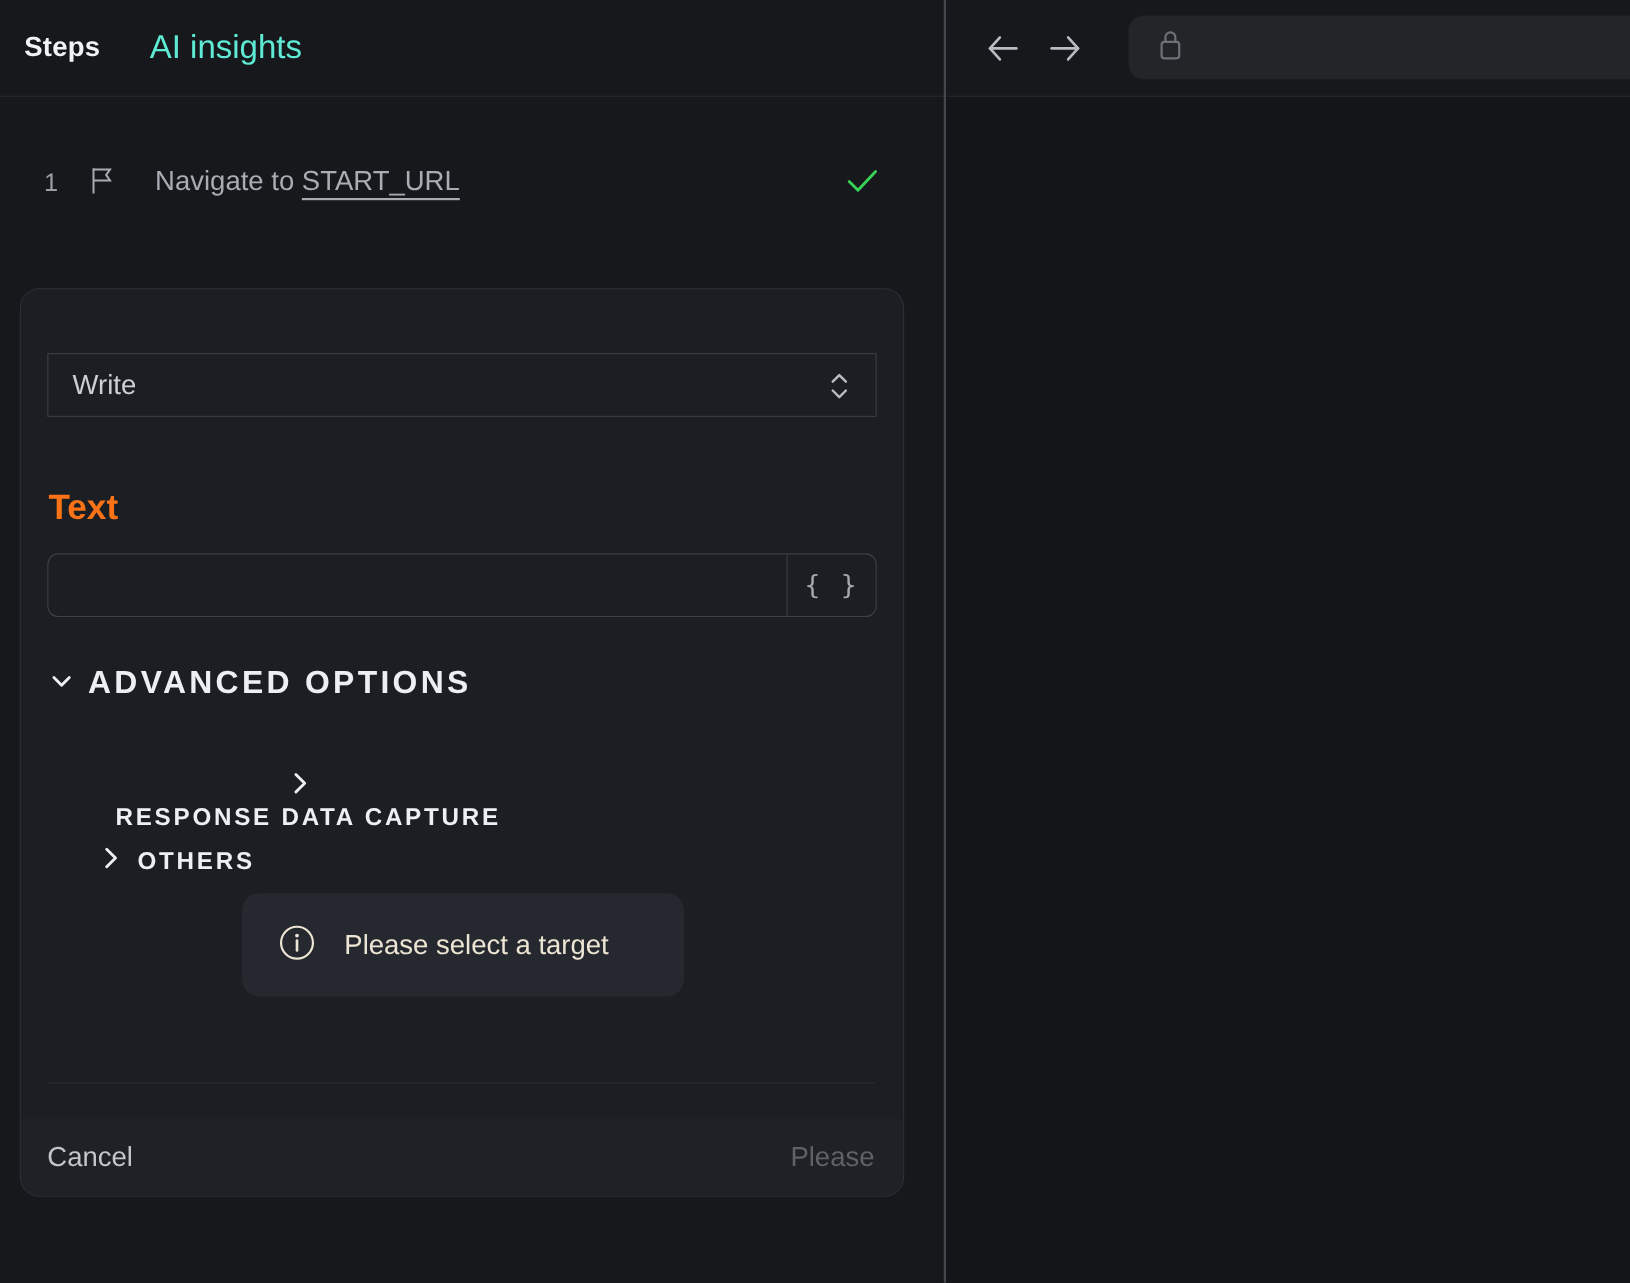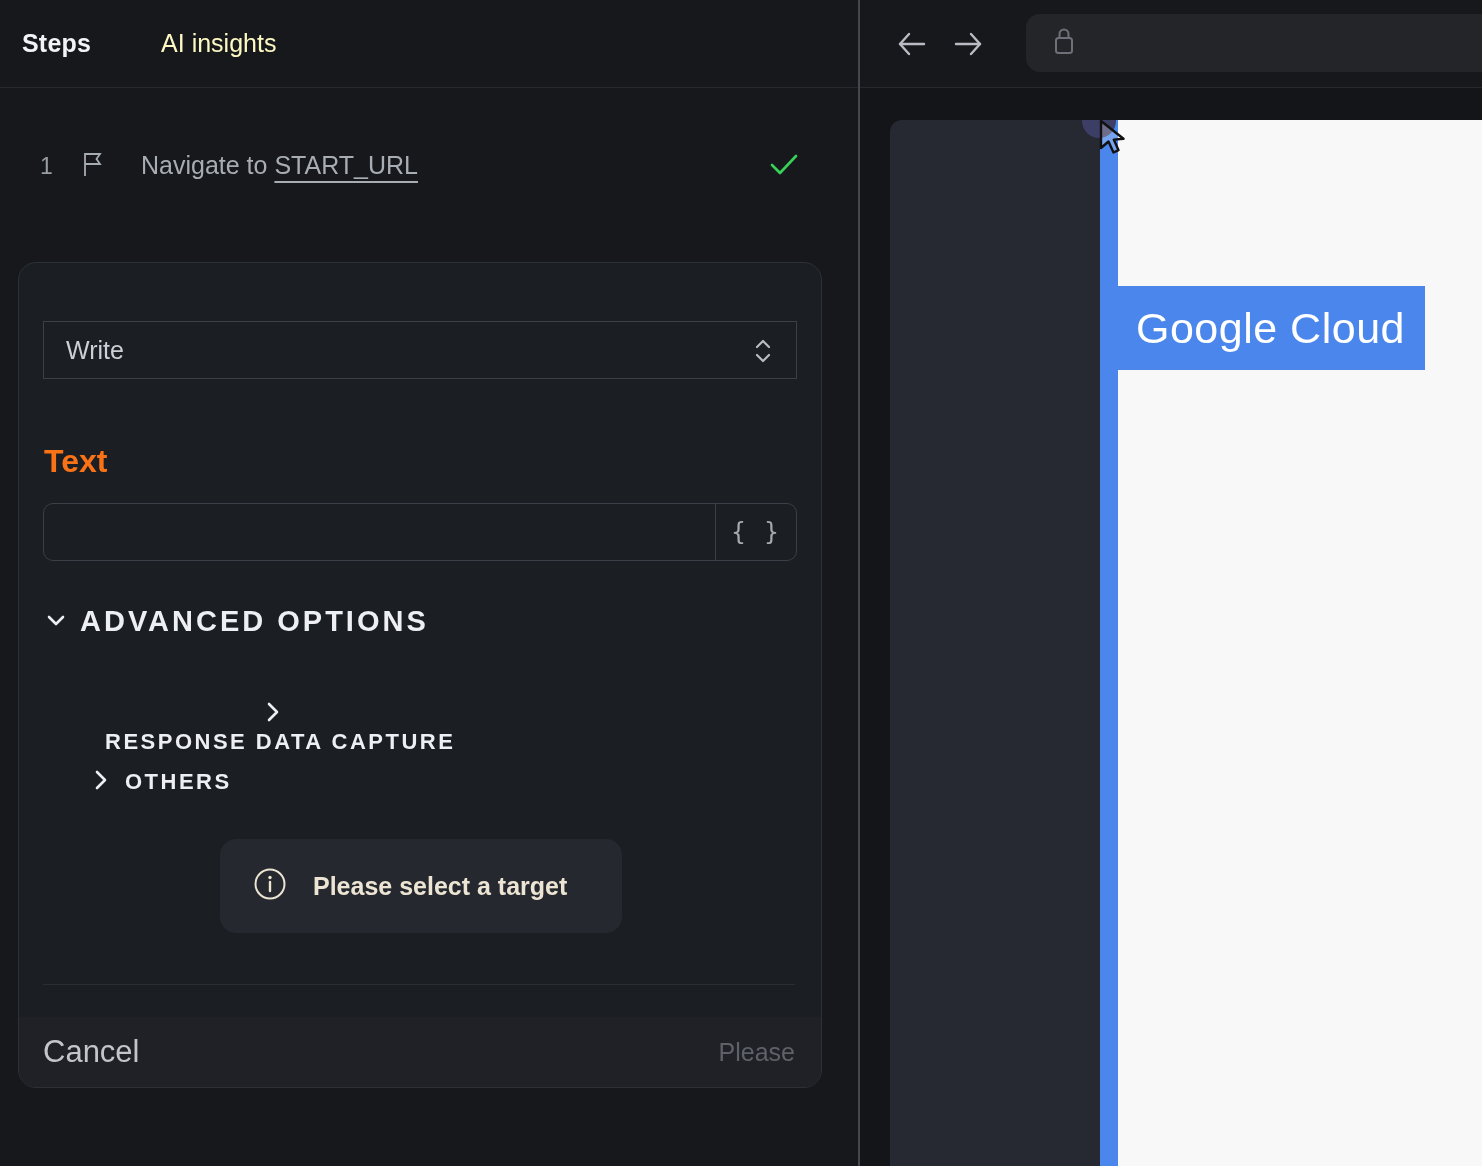--- a/index.html
+++ b/index.html
@@ -5,21 +5,21 @@
   * { margin:0; padding:0; box-sizing:border-box; }
   html,body { width:1482px; height:1166px; overflow:hidden; background:#16181c;
               font-family:"Liberation Sans", sans-serif; }
 
   
   .left-panel { position:absolute; left:0; top:0; width:968px; height:1166px; background:#16181c; }
 
   .lp-header { position:absolute; left:0; top:0; width:100%; height:88px;
                border-bottom:1px solid #26282e; display:flex; align-items:center; }
   .tab-steps { margin-left:22px; font-size:25px; font-weight:700; color:#f2f3f6; letter-spacing:.2px; }
-  .tab-ai    { margin-left:70px; font-size:25px; font-weight:500; color:#fef9c3; }
+  .tab-ai    { margin-left:45px; font-size:30px; font-weight:500; color:#5eead4; }
 
   .step-row { position:absolute; left:0; top:140px; width:100%; height:56px; }
   .step-num { position:absolute; left:40px; top:13px; font-size:23px; color:#999da4; }
   .flag-ic  { position:absolute; left:80px; top:10px; }
   .step-text { position:absolute; left:141px; top:11px; font-size:25px; color:#a8acb3; }
   .step-target { text-decoration:underline; text-underline-offset:7px; text-decoration-thickness:1.5px; }
   .check-ic { position:absolute; left:768px; top:11px; }
 
   .card { position:absolute; left:18px; top:262px; width:804px; height:826px;
           background:#1b1e23; border:1px solid #2d3037; border-radius:18px; }
@@ -40,30 +40,30 @@
   .var-btn { width:81px; border-left:1px solid #3b3f47; display:flex; align-items:center;
              justify-content:center; font-size:24px; color:#a6aab0; cursor:pointer;
              letter-spacing:2px; font-family:"DejaVu Sans Mono", monospace; }
 
   .adv-header { position:absolute; left:25px; top:342px; display:flex; align-items:center; cursor:pointer; }
   .adv-header .lbl { margin-left:12px; font-size:29px; font-weight:700; letter-spacing:3px; color:#edeff2; }
   .sub-section { position:absolute; left:72px; display:flex; align-items:center; cursor:pointer; }
   .sub-section .lbl { margin-left:14px; font-size:22px; font-weight:700; letter-spacing:2.5px; color:#edeff2; }
   .sub-rdc { top:436px;flex-direction:column; } .sub-oth { top:504px; }
 
-  .hint-pill { position:absolute; left:201px; top:576px; width:402px; height:94px;
-               background:#26282f; border-radius:16px; display:flex; align-items:center;font-weight:bold; }
+  .hint-pill { position:absolute; left:201px; top:549px; width:402px; height:94px;
+               background:#26282f; border-radius:16px; display:flex; align-items:center; }
   .hint-pill .txt { margin-left:26px; font-size:25px; color:#ede5d3; }
   .hint-pill .info { margin-left:33px; flex:none; }
 
   .card-divider { position:absolute; left:24px; top:721px; width:752px; height:1px; background:#2b2e34; }
 
   .card-footer { position:absolute; left:0; bottom:0; width:100%; height:70px; background:#1f2127;
                  border-radius:0 0 17px 17px; display:flex; align-items:center; justify-content:space-between; }
-  .btn-cancel { margin-left:24px; font-size:31px; color:#c2c5ca; cursor:pointer; background:none; border:none;
+  .btn-cancel { margin-left:24px; font-size:25px; color:#c2c5ca; cursor:pointer; background:none; border:none;
                 font-family:"Liberation Sans", sans-serif; }
   .btn-apply  { margin-right:26px; font-size:25px; color:#5e6168; cursor:default; background:none; border:none;
                 font-family:"Liberation Sans", sans-serif; }
 
   .v-divider { position:absolute; left:858px; top:0; width:2px; height:1166px; background:#46474c; }
 
   
   .right-panel { position:absolute; left:860px; top:0; width:622px; height:1166px; background:#141519; }
 
   .chrome { position:absolute; left:0; top:0; width:100%; height:88px; background:#17181c;
@@ -199,28 +199,14 @@
     <div class="url-bar">
       <span class="lock">
         <svg width="24" height="30" viewBox="0 0 24 30" fill="none" stroke="#6d7077" stroke-width="2">
           <rect x="4" y="12" width="16" height="15" rx="2.5"></rect>
           <path d="M7.5 12 V8 a4.5 4.5 0 0 1 9 0 V12"></path>
         </svg>
       </span>
     </div>
   </div>
 
-  <div class="viewport">
-    <div class="vp-dark"></div>
-    <div class="vp-stripe"></div>
-    <div class="vp-white"></div>
-    <div class="vp-banner">
-      <span class="txt">Google Cloud</span>
-    </div>
-    <div class="click-dot"></div>
-    <span class="cursor">
-      <svg width="42" height="46" viewBox="0 0 42 46" fill="rgba(255,255,255,0.25)" stroke="#111111" stroke-width="2.4" stroke-linejoin="round">
-        <path d="M4 4 L4 31 L11.5 24.5 L16.5 35.5 L21.5 33.2 L16.8 22.6 L26.5 21.8 Z"></path>
-      </svg>
-    </span>
-  </div>
 
 </div>
 
 </body></html>

